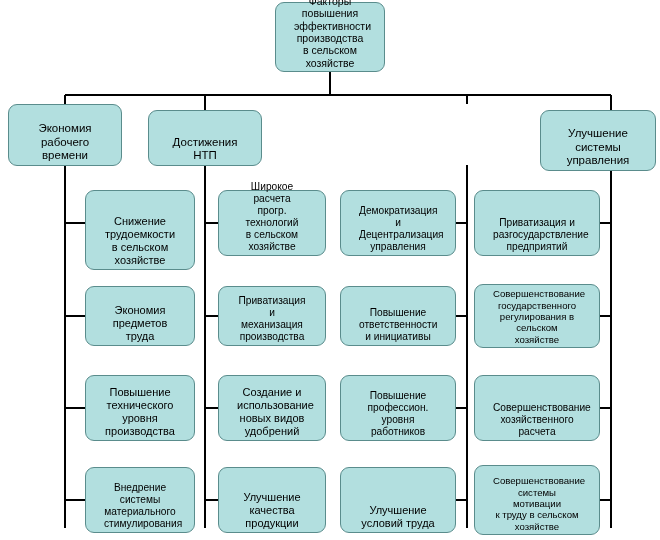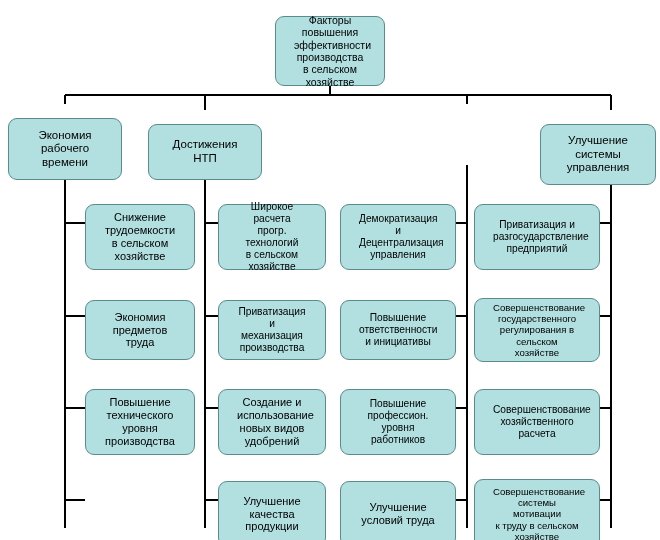--- a/index.html
+++ b/index.html
@@ -27,29 +27,28 @@
     height: 540px;
     pointer-events: none;
   }
   .node {
     position: absolute;
     box-sizing: border-box;
     background: #b2dfdf;
     border: 1px solid #5a8c8c;
     border-radius: 9px;
     display: flex;
-    align-items: center;
+    align-items: flex-end;
     justify-content: center;
     text-align: center;
     color: #000000;
     line-height: 1.18;
     padding: 2px 18px;
     z-index: 2;
     box-shadow: 0 0 0 0 rgba(0,0,0,0);
-    margin-top: 14px;
   }
   .node .label {
     display: block;
     width: 100%;
     white-space: pre-line;
   }
   .root { font-size: 10.5px; }
   .lvl2 { font-size: 11.5px; }
   .leaf { font-size: 11px; }
   .leaf-tight { font-size: 10.2px; }
@@ -115,37 +114,43 @@
   <div class="node lvl2" style="left:148px; top:110px; width:114px; height:56px;">
     <span class="label">Достижения НТП</span>
   </div>
 
 
   <div class="node lvl2" style="left:540px; top:110px; width:116px; height:61px;">
     <span class="label">Улучшение системы
 управления</span>
   </div>
 
-  <div class="node leaf" style="left:85px; top:190px; width:110px; height:66px;">
+  <div class="node leaf" style="left:85px; top:190px; width:110px; height:80px;">
     <span class="label">Снижение
 трудоемкости
 в сельском
 хозяйстве</span>
   </div>
   <div class="node leaf" style="left:85px; top:286px; width:110px; height:60px;">
     <span class="label">Экономия
 предметов
 труда</span>
   </div>
   <div class="node leaf" style="left:85px; top:375px; width:110px; height:66px;">
     <span class="label">Повышение
 технического
 уровня
 производства</span>
   </div>
+  <div class="node leaf-tight" style="left:85px; top:467px; width:110px; height:66px;">
+    <span class="label">Внедрение
+системы
+материального
+стимулирования</span>
+  </div>
 
   <div class="node leaf-tight" style="left:218px; top:190px; width:108px; height:66px;">
     <span class="label">Широкое расчета
 прогр. технологий
 в сельском
 хозяйстве</span>
   </div>
   <div class="node leaf-tight" style="left:218px; top:286px; width:108px; height:60px;">
     <span class="label">Приватизация и
 механизация

